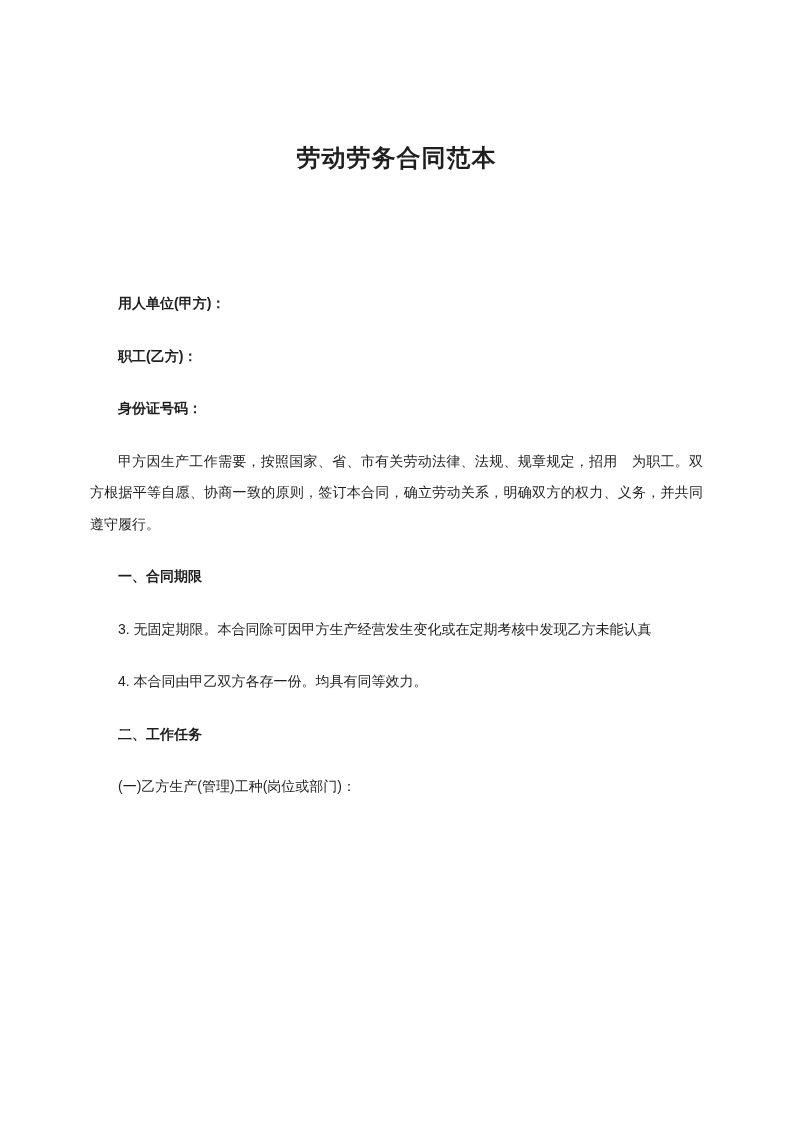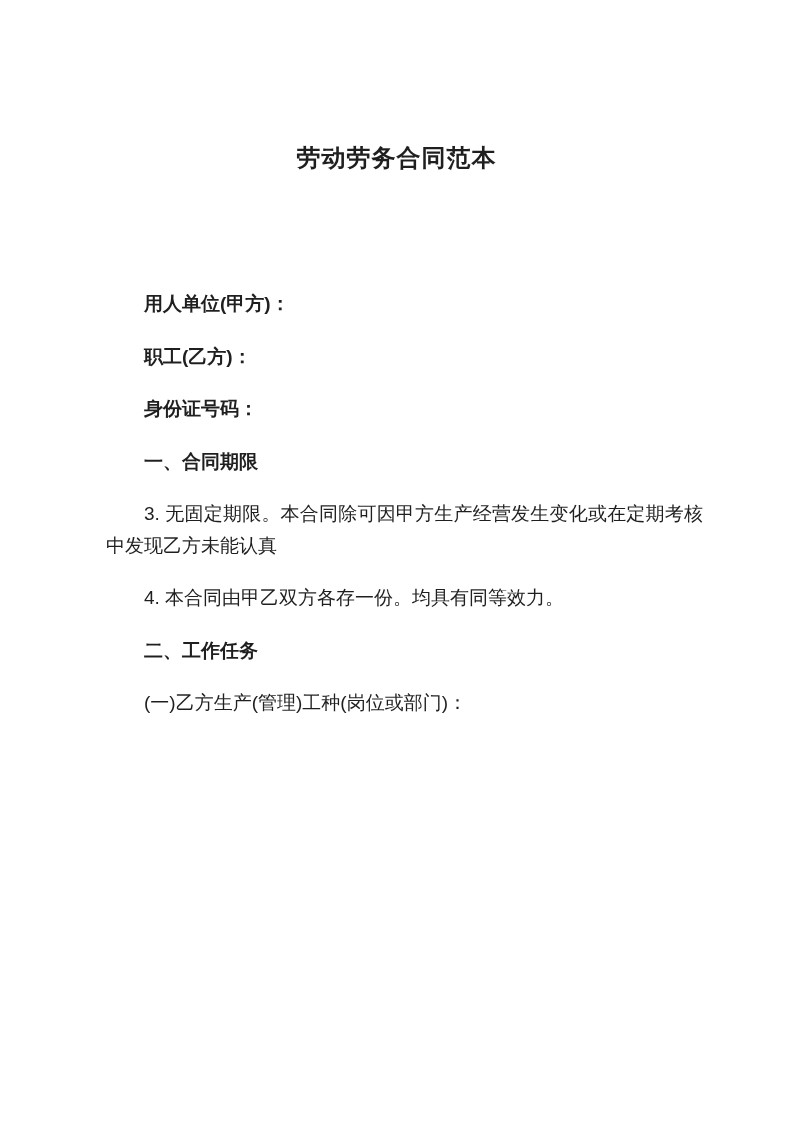--- a/index.html
+++ b/index.html
@@ -21,22 +21,22 @@
   }
   .title {
     margin: 0 0 114px 0;
     font-size: 24px;
     line-height: 32px;
     font-weight: bold;
     text-align: center;
     letter-spacing: 1px;
   }
   .para {
-    margin: 0 0 21px 16px;
-    font-size: 19px;
+    margin: 0 0 21px 0;
+    font-size: 14px;
     line-height: 31.5px;
     text-indent: 2em;
     text-align: justify;
     white-space: pre-wrap;
   }
   .bold {
     font-weight: bold;
   }
   .footer {
     position: absolute;
@@ -56,20 +56,21 @@
 
   <h1 class="title">劳动劳务合同范本</h1>
 
   <div>
     <p class="para bold">用人单位(甲方)：</p>
 
     <p class="para bold">职工(乙方)：</p>
 
     <p class="para bold">身份证号码：</p>
 
+    <p class="para">甲方因生产工作需要，按照国家、省、市有关劳动法律、法规、规章规定，招用　为职工。双方根据平等自愿、协商一致的原则，签订本合同，确立劳动关系，明确双方的权力、义务，并共同遵守履行。</p>
 
     <p class="para bold">一、合同期限</p>
 
 
 
     <p class="para">3. 无固定期限。本合同除可因甲方生产经营发生变化或在定期考核中发现乙方未能认真</p>
 
 
     <p class="para">4. 本合同由甲乙双方各存一份。均具有同等效力。</p>
 

